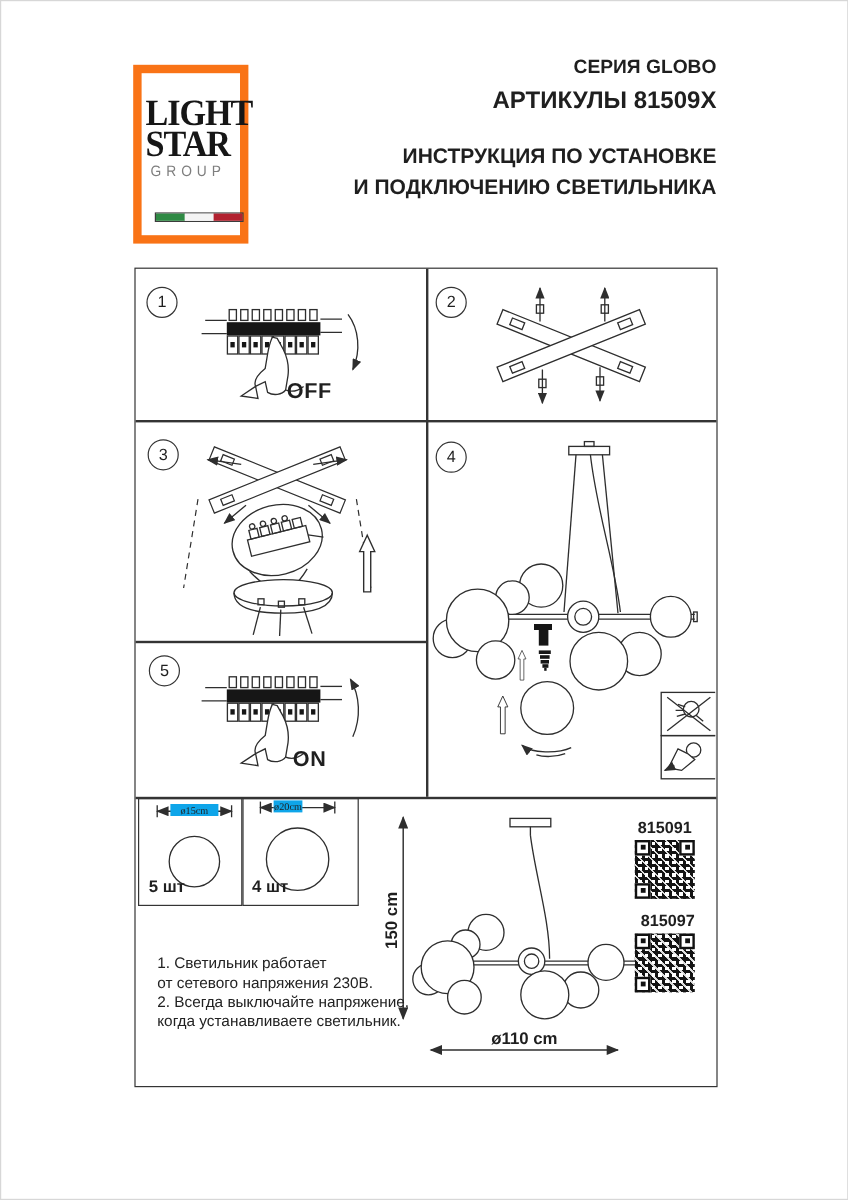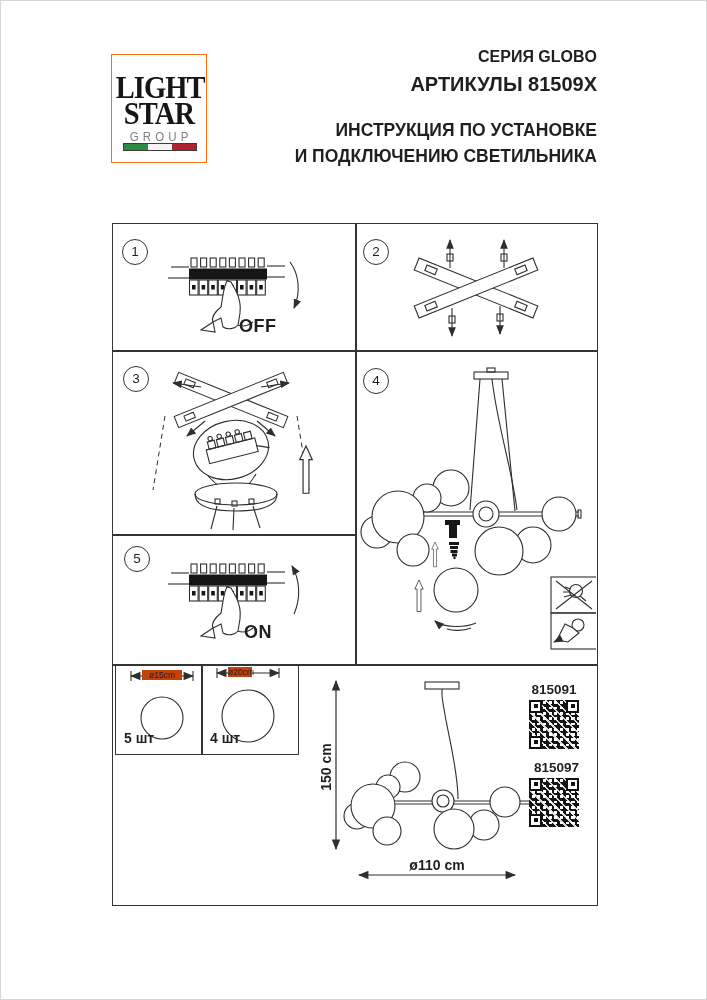--- a/index.html
+++ b/index.html
@@ -1,37 +1,37 @@
 <!DOCTYPE html>
 <html><head>
 <meta charset="utf-8">
 <style>
   html,body{margin:0;padding:0;background:#fff;}
   .sheet{position:relative;width:707px;height:1000px;background:#fff;border:1px solid #d7d7d7;box-sizing:border-box;overflow:hidden;font-family:"Liberation Sans",sans-serif;color:#1f1f1f;}
   
-  .logo{position:absolute;left:110px;top:53px;width:96px;height:109px;border:1px solid #f97316;box-sizing:border-box;text-align:center;}
+  .logo{position:absolute;left:110px;top:53px;width:96px;height:149px;border:7px solid #f97316;box-sizing:border-box;}
   .logo-words{margin-top:20px;font-family:"Liberation Serif",serif;font-weight:700;transform:scaleX(.92);}
   .logo-l1,.logo-l2{display:block;font-size:31px;line-height:.84;color:#161616;letter-spacing:-1px;}
   .logo-l3{display:block;margin-top:3px;font-family:"Liberation Sans",sans-serif;font-weight:400;font-size:12.5px;letter-spacing:4.5px;color:#7e7e7e;text-indent:4.5px;}
   .flag{position:absolute;left:11px;bottom:11px;width:72px;height:6px;border:1px solid #3c3c3c;display:flex;}
   .flag span{flex:1;height:100%;}
   .h-right{position:absolute;right:109px;text-align:right;font-weight:700;white-space:nowrap;}
   .h-series{top:47px;font-size:16px;}
   .h-articles{top:72px;font-size:20px;}
   .h-title1{top:119px;font-size:17.5px;margin-left:40px;}
   .h-title2{top:145px;font-size:17.5px;}
   
   .grid{position:absolute;left:111px;top:222px;width:486px;height:683px;border:1.5px solid #343434;box-sizing:border-box;}
   .divider{position:absolute;background:#343434;}
   .pbox{position:absolute;border:1.2px solid #343434;box-sizing:border-box;}
   .artwork{position:absolute;left:0;top:0;}
   .step-badge{position:absolute;width:24px;height:24px;border:1.3px solid #343434;border-radius:50%;background:#fff;font-size:13.5px;line-height:24px;text-align:center;z-index:3;}
   .lbl{position:absolute;z-index:3;}
   .switch-lbl{font-weight:700;font-size:18px;letter-spacing:.5px;}
-  .dim-sm{font-size:8.5px;background:#c2410c;text-align:center;line-height:10px;}
+  .dim-sm{font-size:8.5px;background:#0ea5e9;text-align:center;line-height:10px;font-family:Liberation Serif, serif;}
   .count-lbl{font-size:14px;font-weight:600;text-align:left;width:76px;}
   .notes{position:absolute;left:18px;top:571px;width:232px;font-size:12.8px;line-height:16px;color:#222;z-index:3;}
   .dim-lg{font-weight:700;font-size:14px;text-align:center;}
   .qr-lbl{font-weight:700;font-size:13.5px;width:50px;text-align:center;}
   .qr{position:absolute;width:50px;height:49px;z-index:3;background:
       repeating-linear-gradient(45deg,rgba(255,255,255,.85) 0 1.6px,rgba(0,0,0,0) 1.6px 6.5px),
       repeating-linear-gradient(0deg,#141414 0 2.6px,rgba(0,0,0,0) 2.6px 5.3px),
       repeating-linear-gradient(90deg,#141414 0 2.6px,rgba(0,0,0,0) 2.6px 5.7px);}
   .fd{position:absolute;width:13px;height:13px;border:2.6px solid #111;background:#fff;box-sizing:border-box;}
   .fd::after{content:"";display:block;width:4px;height:4px;background:#111;margin:1.7px auto 0;}
@@ -285,20 +285,26 @@
     </svg>
 
     <span class="lbl switch-lbl" style="left:126px;top:92px;">OFF</span>
     <span class="lbl switch-lbl" style="left:131px;top:398px;">ON</span>
 
     <span class="lbl dim-sm" style="left:29px;top:446px;width:40px;">ø15cm</span>
     <span class="lbl dim-sm" style="left:115px;top:443px;width:24px;">ø20cm</span>
     <span class="lbl count-lbl" style="left:11px;top:506px;">5 шт</span>
     <span class="lbl count-lbl" style="left:97px;top:506px;">4 шт</span>
 
+    <div class="notes">
+      <div>1. Светильник работает</div>
+      <div>от сетевого напряжения 230В.</div>
+      <div>2. Всегда выключайте напряжение,</div>
+      <div>когда устанавливаете светильник.</div>
+    </div>
 
     <span class="lbl dim-lg rot" style="left:186px;top:536px;width:54px;height:14px;line-height:14px;">150 cm</span>
     <span class="lbl dim-lg" style="left:264px;top:633px;width:120px;">ø110 cm</span>
 
     <span class="lbl qr-lbl" style="left:416px;top:458px;">815091</span>
     <div class="qr" style="left:416px;top:476px;">
       <div class="fd tl"></div>
       <div class="fd tr"></div>
       <div class="fd bl"></div>
     </div>

